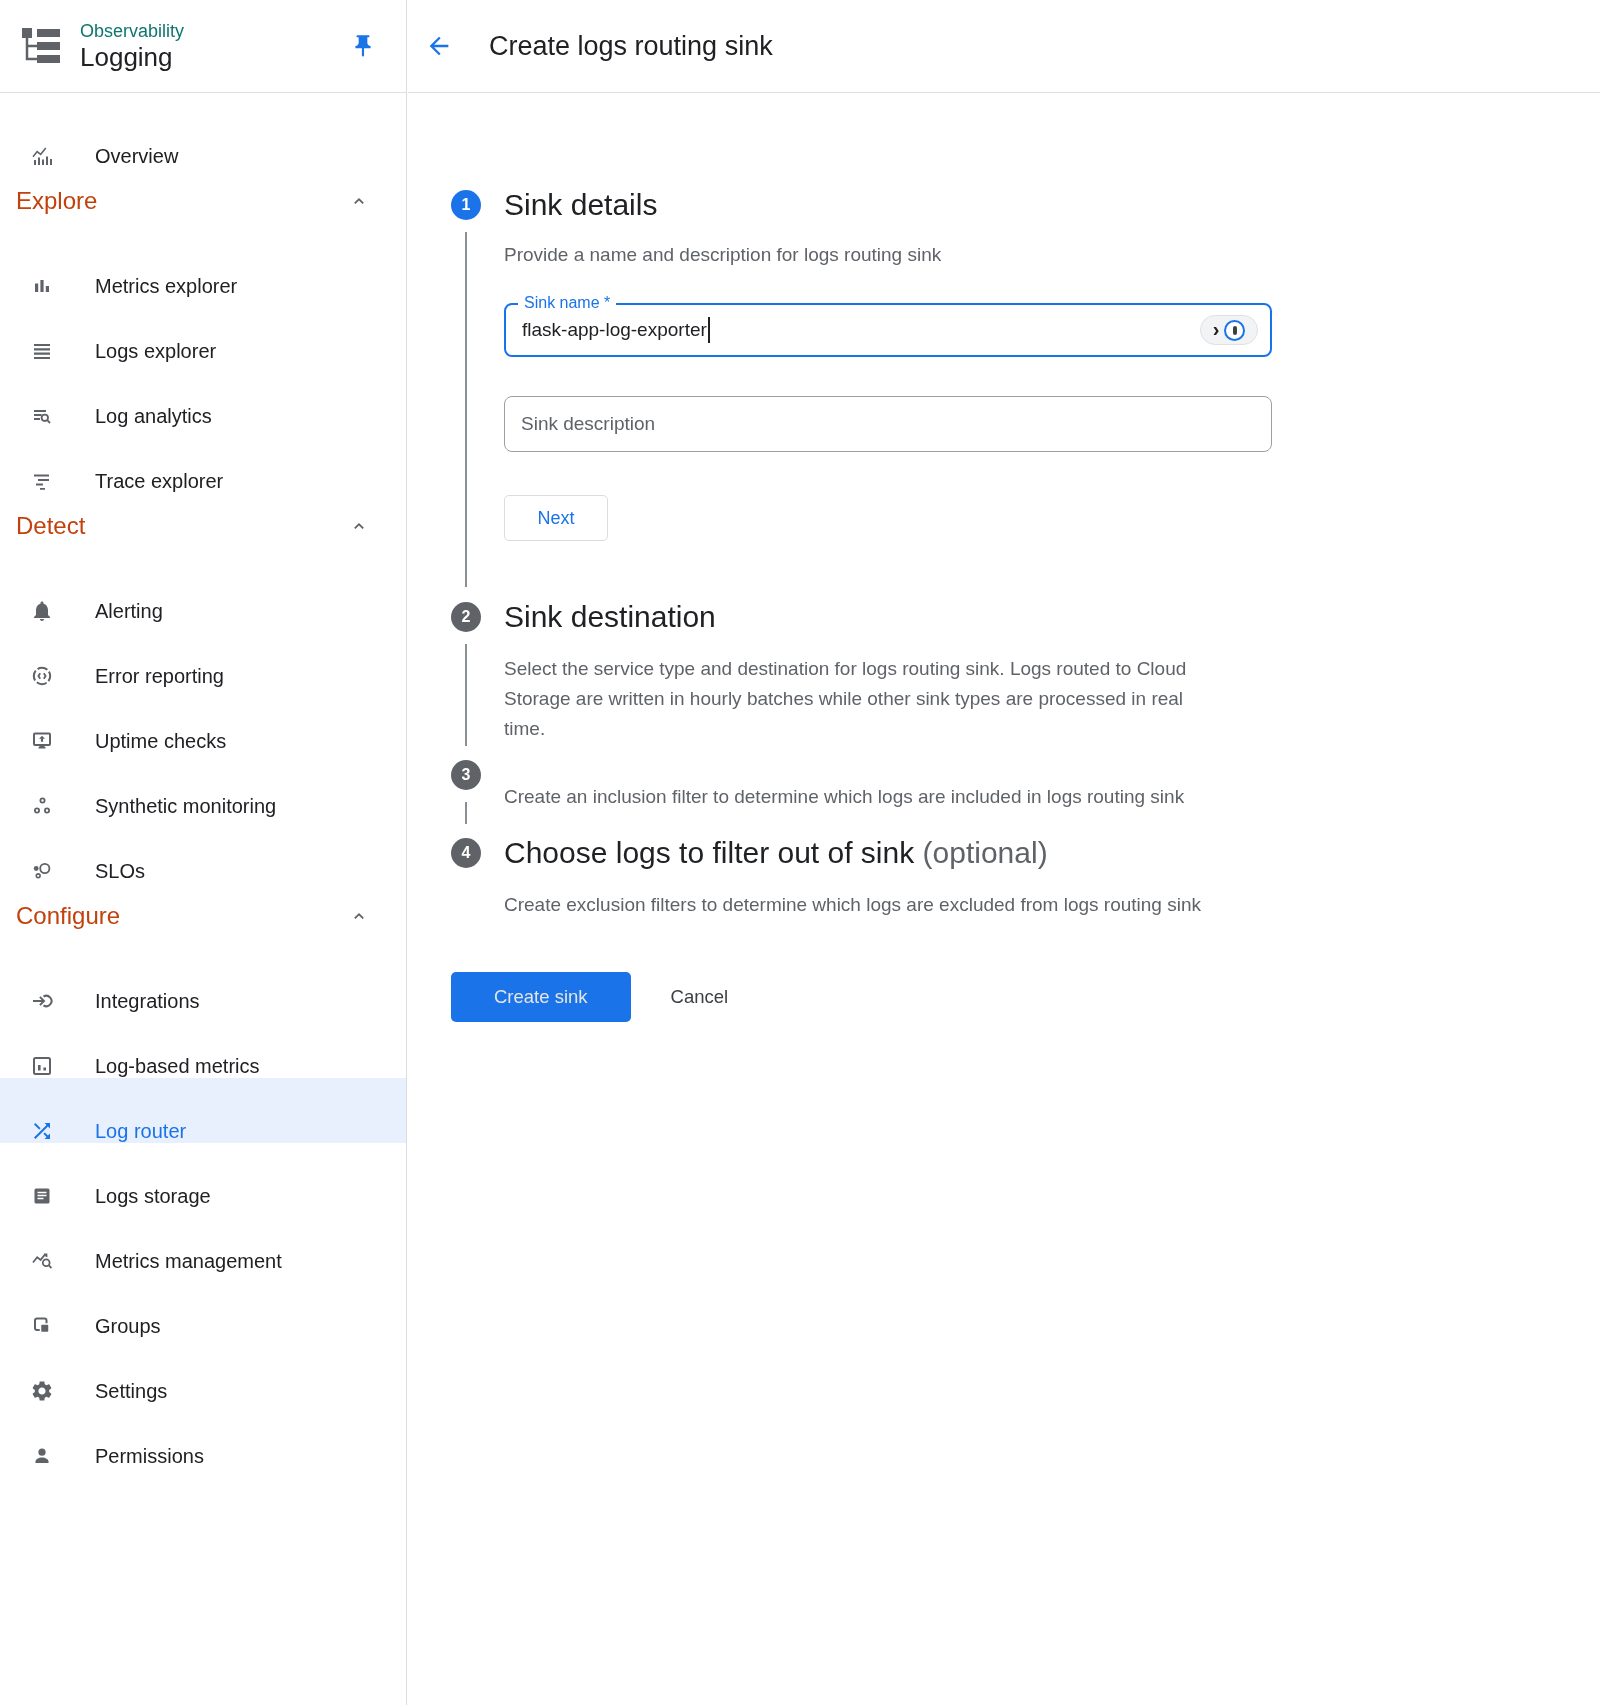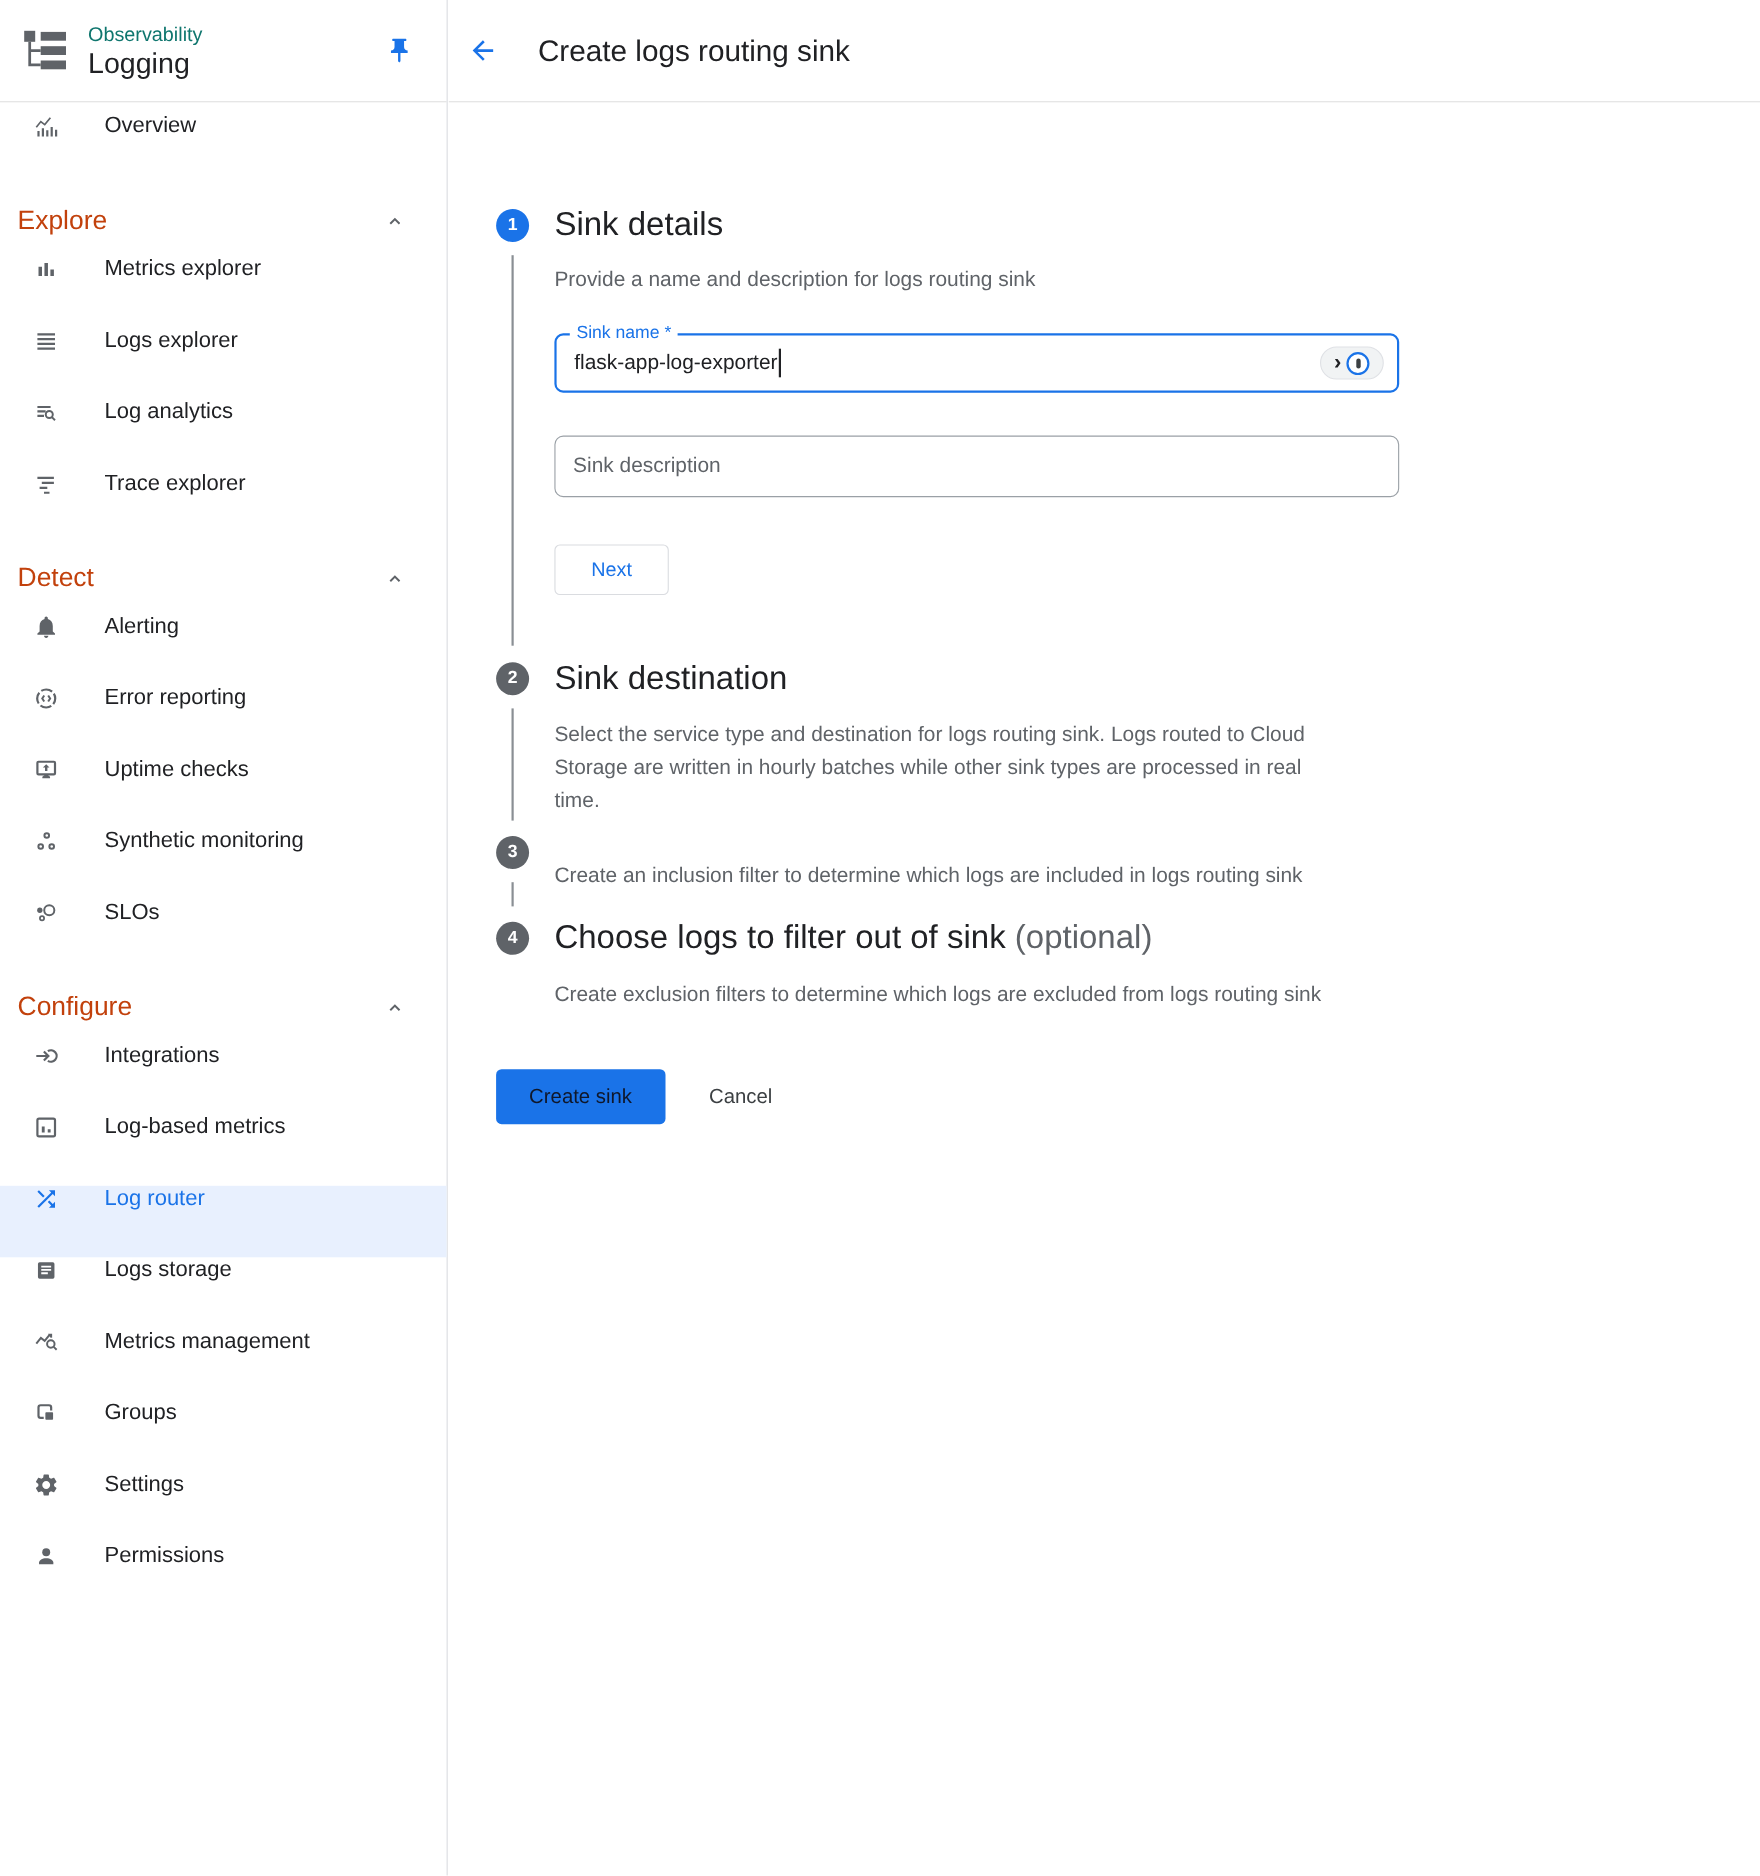--- a/index.html
+++ b/index.html
@@ -10,21 +10,21 @@
   }
   
   .sidebar { position:absolute; left:0; top:0; width:407px; height:1705px; background:#fff; border-right:1px solid #dadce0; }
   .side-header { height:93px; border-bottom:1px solid #e0e0e0; display:flex; align-items:center; padding-left:18px; position:relative; }
   .logo { width:48px; height:48px; flex:none; color:#5f6368; }
   .side-titles { margin-left:14px; }
   .side-kicker { font-size:18px; color:#0f766e; line-height:22px; }
   .side-product { font-size:26px; color:#202124; line-height:30px; }
   .pin-btn { position:absolute; right:30px; top:50%; transform:translateY(-50%); width:26px; height:26px; color:#1a73e8; cursor:pointer; }
   .nav { padding-top:10px; }
-  .nav-item { height:65px; display:flex; align-items:flex-start; padding-left:30px; cursor:pointer; }
+  .nav-item { height:65px; display:flex; align-items:flex-end; padding-left:30px; cursor:pointer; }
   .nav-icon { width:24px; height:24px; color:#5f6368; flex:none; }
   .nav-icon svg { width:24px; height:24px; display:block; }
   .nav-label { margin-left:41px; font-size:20px; color:#202124; white-space:nowrap; }
   .nav-item.selected { background:#e8f0fe; }
   .nav-item.selected .nav-label, .nav-item.selected .nav-icon { color:#1a73e8; }
   .nav-section { height:65px; display:flex; align-items:center; justify-content:space-between; padding:0 36px 0 16px; cursor:pointer; }
   .nav-section-label { font-size:24px; color:#c2410c; }
   .chevron { width:22px; height:22px; color:#5f6368; }
   .chevron svg { width:22px; height:22px; display:block; }
   
@@ -59,21 +59,21 @@
   .value { font-size:19px; color:#202124; white-space:nowrap; }
   .placeholder { font-size:19px; color:#5f6368; white-space:nowrap; }
   .caret { display:inline-block; width:2px; height:26px; background:#202124; margin-left:1px; vertical-align:-6px; }
   .pill { position:absolute; right:12px; top:50%; transform:translateY(-50%); height:30px; width:58px; border-radius:16px; background:#f1f3f4; border:1px solid #dfe1e5; display:flex; align-items:center; justify-content:center; gap:5px; cursor:pointer; }
   .pill-chev { font-size:20px; font-weight:700; color:#202124; line-height:1; margin-top:-2px; }
   .op-circle { width:21px; height:21px; border-radius:50%; border:2.5px solid #1a73e8; background:#fff; display:flex; align-items:center; justify-content:center; }
   .op-bar { width:3.5px; height:9px; background:#3c4043; border-radius:2px; }
   .next-btn { margin-top:43px; width:104px; height:46px; border:1px solid #dadce0; border-radius:5px; background:#fff; color:#1a73e8; font-size:18px; font-weight:400; font-family:inherit; display:flex; align-items:center; justify-content:center; cursor:pointer; }
   
   .actions { display:flex; align-items:center; margin-top:52px; }
-  .create-btn { height:50px; padding:0 30px; background:#1a73e8; color:#0f172a; font-size:18.5px; font-weight:500; font-family:inherit; border:none; border-radius:5px; cursor:pointer; }
+  .create-btn { height:50px; padding:0 43px; background:#1a73e8; color:#e5e5e5; font-size:18.5px; font-weight:500; font-family:inherit; border:none; border-radius:5px; cursor:pointer; }
   .cancel-btn { margin-left:40px; font-size:18.5px; font-weight:500; color:#3c4043; background:none; border:none; font-family:inherit; cursor:pointer; }
 </style>
 </head>
 <body>
 
 <div class="sidebar">
   <div class="side-header">
     <span class="logo">
       <svg viewBox="0 0 48 48" fill="none">
         <rect x="4" y="6" width="10" height="10" fill="currentColor"></rect>

